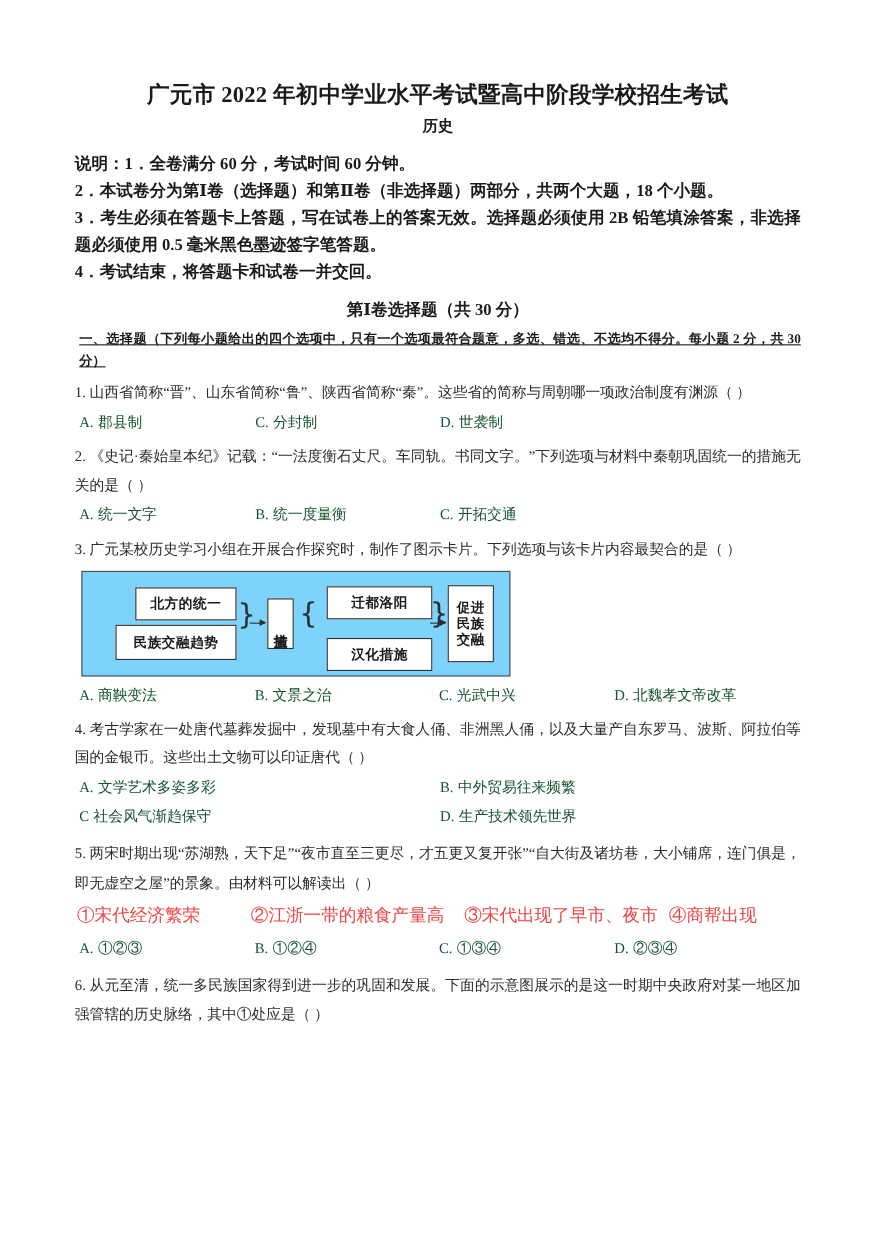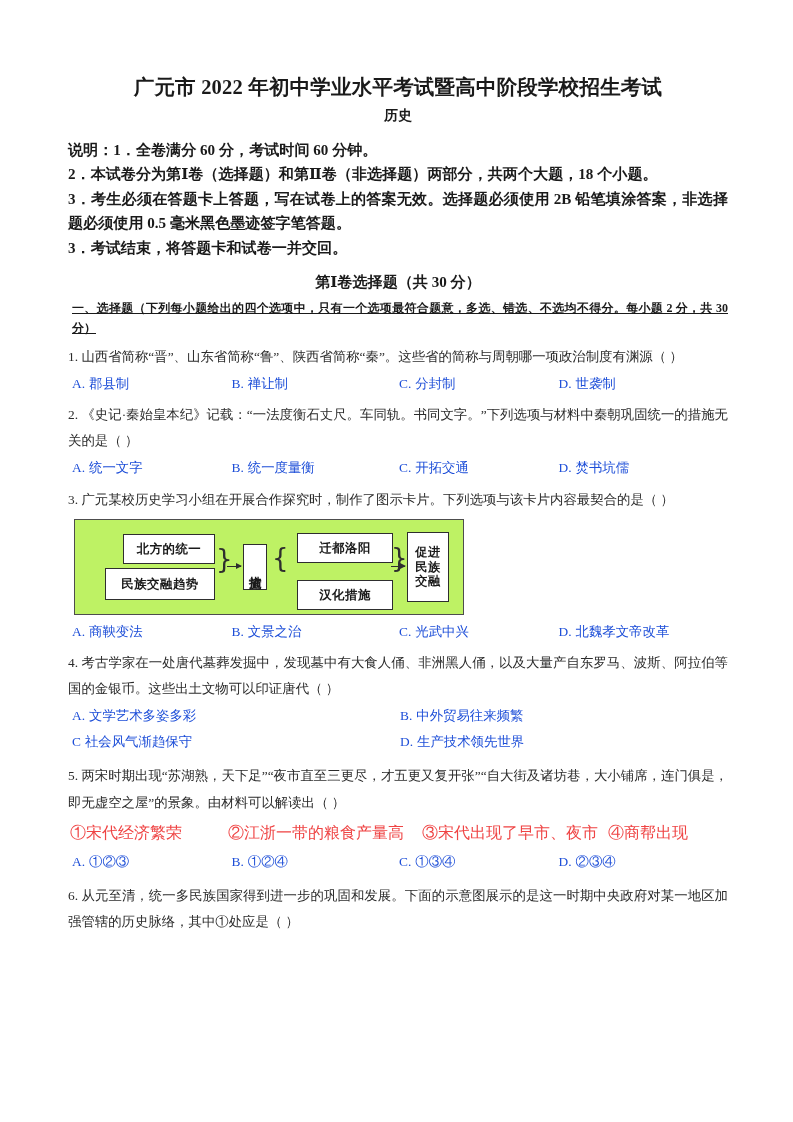--- a/index.html
+++ b/index.html
@@ -86,21 +86,21 @@
     line-height: 1.95;
     color: #2b2b2b;
     text-align: justify;
     text-justify: inter-ideograph;
     margin: 0 0 1px 0;
   }
   .opts {
     display: flex;
     font-size: 13.4px;
     line-height: 1.95;
-    color: #1d4ed8;
+    color: #14532d;
     margin: 0;
   }
   
   .opts.cols4 > .opt:nth-child(1) { width: 160px; padding-left: 4px; }
   .opts.cols4 > .opt:nth-child(2) { width: 168px; }
   .opts.cols4 > .opt:nth-child(3) { width: 160px; }
   .opts.cols4 > .opt:nth-child(4) { width: 170px; }
   
   .opts.cols2 > .opt:nth-child(1) { width: 330px; padding-left: 4px; }
   .opts.cols2 > .opt:nth-child(2) { width: 330px; }
@@ -124,21 +124,21 @@
   .figure-wrap {
     margin: 6px 0 4px 0;
     padding-left: 6px;
   }
   .card-fig {
     position: relative;
     width: 390px;
     height: 96px;
     border: 1px solid #4d4d4d;
     box-sizing: border-box;
-    background: #bef264;
+    background: #7dd3fc;
   }
   .fbox {
     position: absolute;
     border: 1.4px solid #2e2e2e;
     box-sizing: border-box;
     background: #fff;
     font-size: 12.4px;
     font-weight: bold;
     color: #1a1a1a;
     display: flex;
@@ -205,45 +205,43 @@
 <div class="page">
   <div class="sheet">
 
     <div class="doc-title">广元市 2022 年初中学业水平考试暨高中阶段学校招生考试</div>
     <div class="doc-subject">历史</div>
 
     <div class="instructions">
       <p>说明：1．全卷满分 60 分，考试时间 60 分钟。</p>
       <p>2．本试卷分为第Ⅰ卷（选择题）和第Ⅱ卷（非选择题）两部分，共两个大题，18 个小题。</p>
       <p>3．考生必须在答题卡上答题，写在试卷上的答案无效。选择题必须使用 2B 铅笔填涂答案，非选择题必须使用 0.5 毫米黑色墨迹签字笔答题。</p>
-      <p>3．考试结束，将答题卡和试卷一并交回。</p>
+      <p>4．考试结束，将答题卡和试卷一并交回。</p>
     </div>
 
     <div class="part-title">第Ⅰ卷选择题（共 30 分）</div>
     <div class="group-title">一、选择题（下列每小题给出的四个选项中，只有一个选项最符合题意，多选、错选、不选均不得分。每小题 2 分，共 30 分）</div>
 
     <div class="question">
       <div class="q-stem">1. 山西省简称“晋”、山东省简称“鲁”、陕西省简称“秦”。这些省的简称与周朝哪一项政治制度有渊源（      ）</div>
       <div class="opts cols4">
         <div class="opt"><span class="lab">A.</span><span>郡县制</span></div>
-        <div class="opt"><span class="lab">B.</span><span>禅让制</span></div>
         <div class="opt"><span class="lab">C.</span><span>分封制</span></div>
         <div class="opt"><span class="lab">D.</span><span>世袭制</span></div>
       </div>
     </div>
 
     <div class="spacer-xs"></div>
 
     <div class="question">
       <div class="q-stem">2. 《史记·秦始皇本纪》记载：“一法度衡石丈尺。车同轨。书同文字。”下列选项与材料中秦朝巩固统一的措施无关的是（      ）</div>
       <div class="opts cols4">
         <div class="opt"><span class="lab">A.</span><span>统一文字</span></div>
         <div class="opt"><span class="lab">B.</span><span>统一度量衡</span></div>
         <div class="opt"><span class="lab">C.</span><span>开拓交通</span></div>
-        <div class="opt"><span class="lab">D.</span><span>焚书坑儒</span></div>
       </div>
     </div>
 
     <div class="spacer-xs"></div>
 
     <div class="question">
       <div class="q-stem">3. 广元某校历史学习小组在开展合作探究时，制作了图示卡片。下列选项与该卡片内容最契合的是（      ）</div>
 
       <div class="figure-wrap">
         <div class="card-fig">

